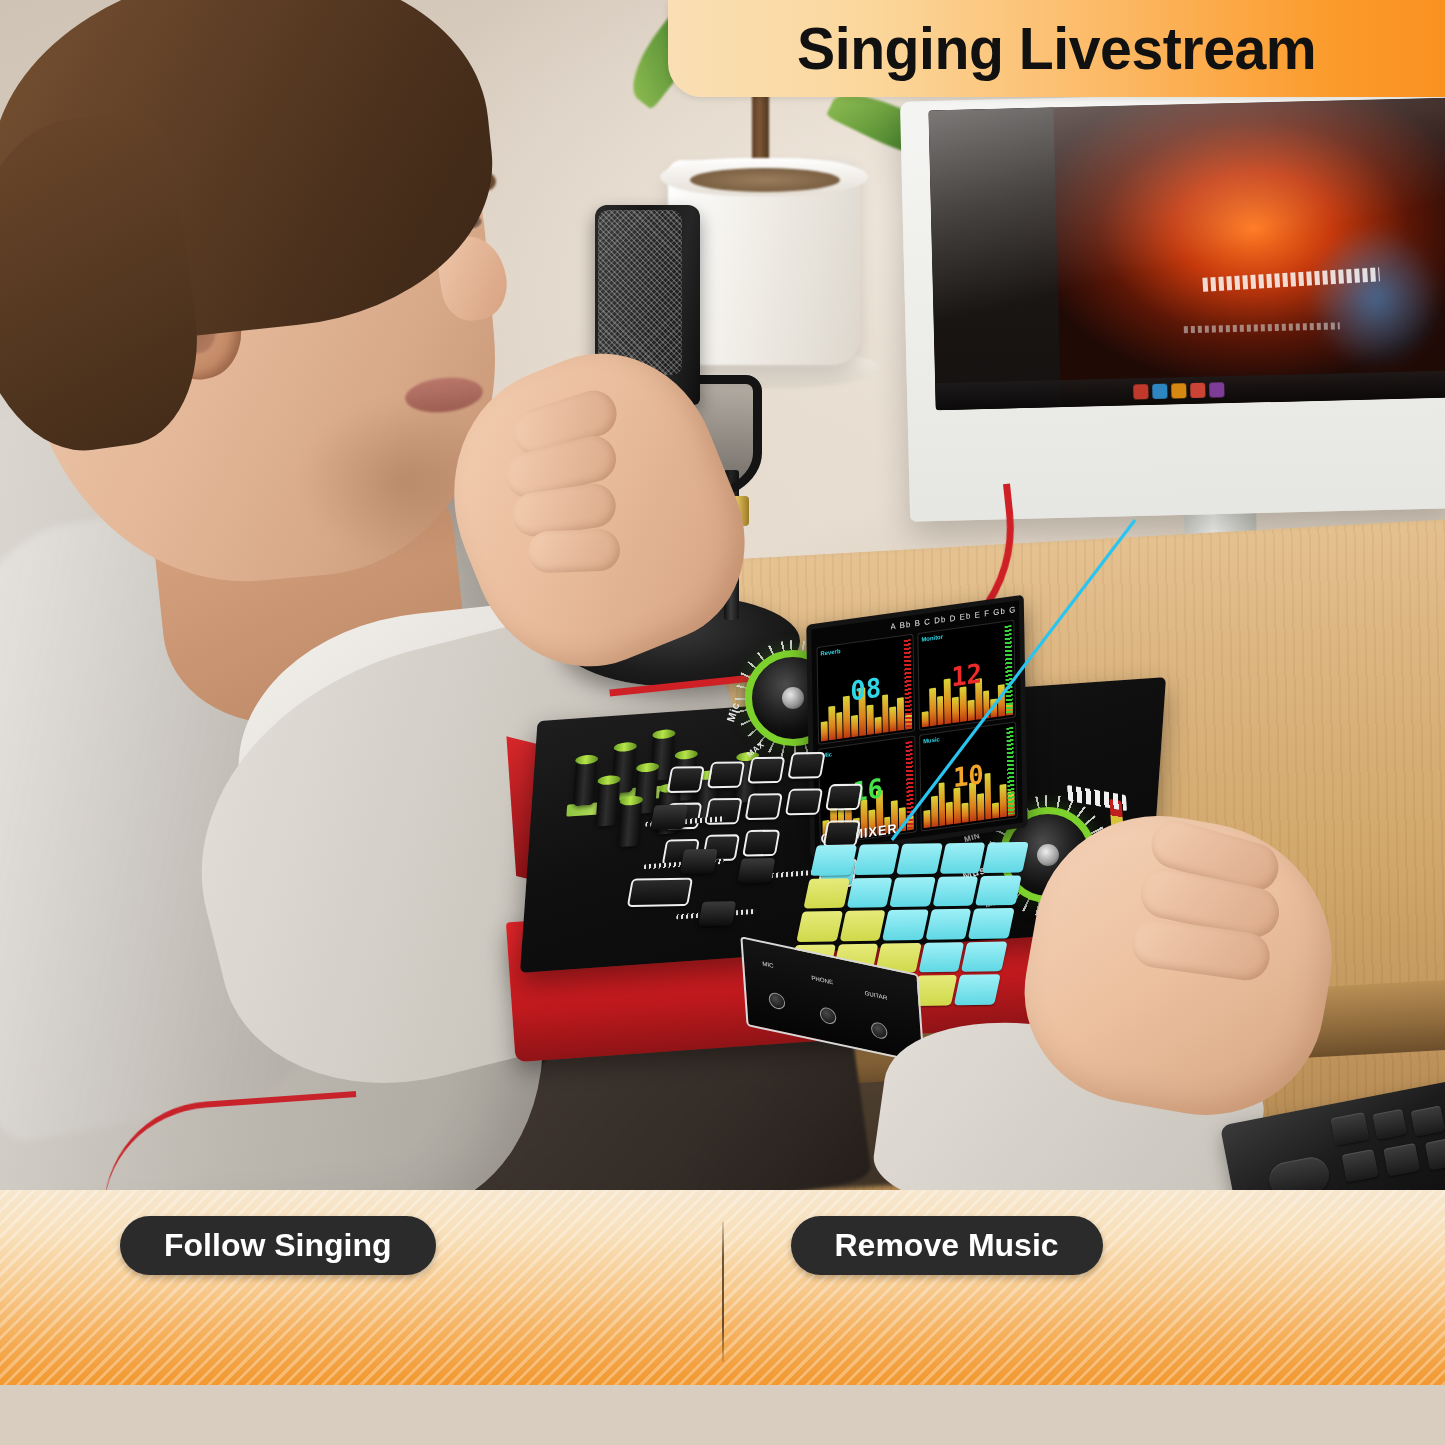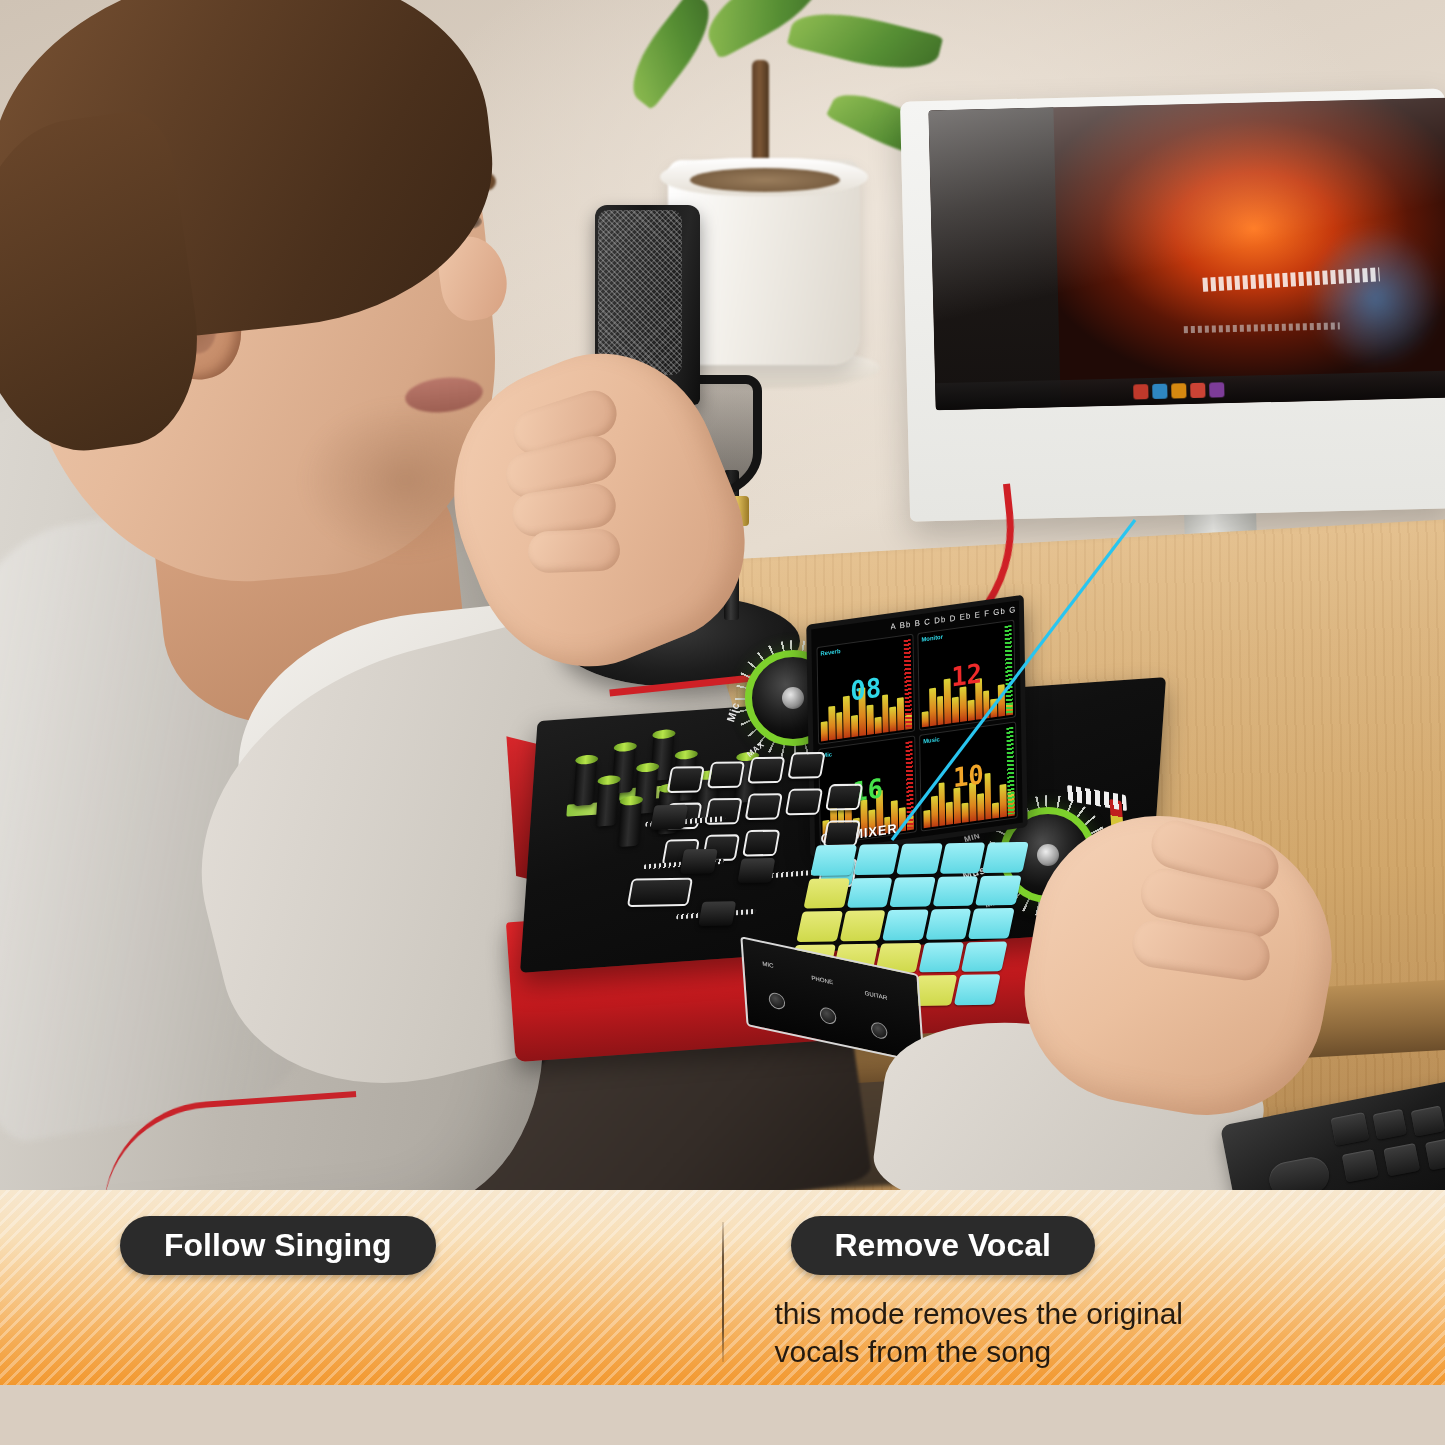--- a/index.html
+++ b/index.html
@@ -901,33 +901,34 @@
       <span class="key" style="left:156px;top:54px;width:32px;height:28px;"></span>
       <span class="key" style="left:198px;top:56px;width:32px;height:28px;"></span>
     </div>
 
     <svg class="bgm-line" viewBox="0 0 260 330" preserveAspectRatio="none">
       <line x1="255" y1="0" x2="12" y2="320" stroke="#29c5f0" stroke-width="3.2"></line>
     </svg>
 
   </div>
 
+  <div class="banner">
+    <span class="banner-title">Singing Livestream</span>
+  </div>
 
   <div class="bottom">
     <div class="cols">
       <div class="col left">
         <div class="pill-wrap">
           <span class="pill">Follow Singing</span>
         </div>
       </div>
       <div class="col right">
         <div class="pill-wrap">
-          <span class="pill">Remove Vocal</span>
+          <span class="pill">Remove Music</span>
         </div>
-        <div class="desc">this mode removes the original
-vocals from the song</div>
       </div>
     </div>
   </div>
   <div class="divider"></div>
 
 
 </div>
 
 </body></html>

